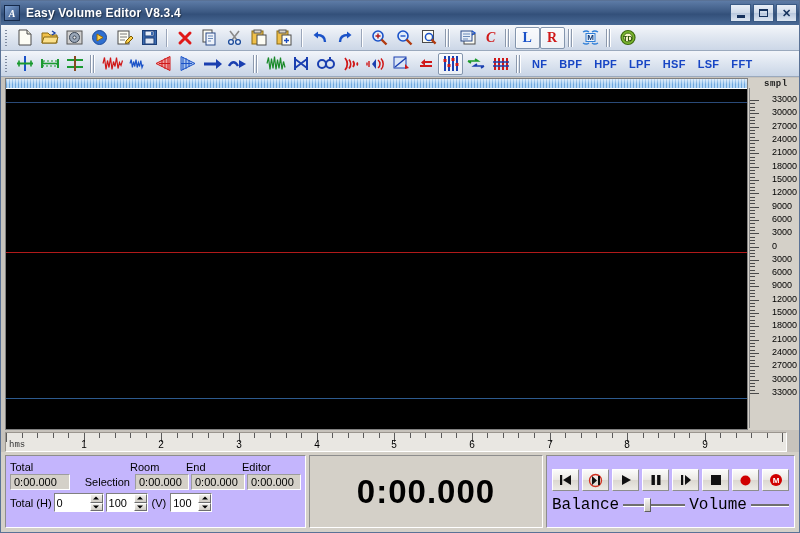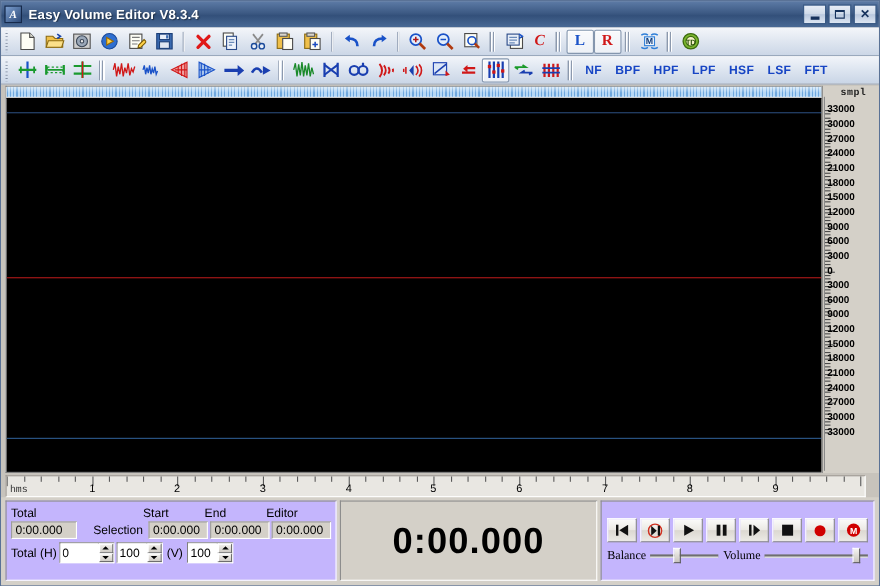--- a/index.html
+++ b/index.html
@@ -183,24 +183,23 @@
     font-size:9px;font-weight:bold;color:#222;
     font-family:"Liberation Mono",monospace;
     letter-spacing:.5px;
   }
   .vruler .vr-line{
     position:absolute;left:1px;top:10px;bottom:2px;width:1px;background:#8a8a8a;
   }
   .vtick{position:absolute;left:2px;}
   .vtick .tk{position:absolute;left:0;top:0;height:1px;background:#4a4a4a;}
   .vtick .lb{
-    position:absolute;left:2px;top:-6px;
+    position:absolute;left:22px;top:-6px;
     font-size:9px;color:#000;white-space:nowrap;
     font-family:"Liberation Sans",sans-serif;
-    font-weight:bold;
   }
 
   
   .timeruler{
     flex:0 0 20px;height:20px;
     margin:2px 12px 0 4px;
     background:#e9e7e2;
     border:1px solid #9b968f;
     border-bottom-color:#fff;border-right-color:#fff;
     box-sizing:border-box;position:relative;overflow:hidden;
@@ -296,21 +295,21 @@
   .tp-row{display:flex;gap:3px;align-items:center;}
   .tp-btn{
     width:27px;height:22px;flex:0 0 27px;
     background:linear-gradient(to bottom,#fbfbfa 0%,#ebe9e4 48%,#dcd8d1 52%,#eceae5 100%);
     border:1px solid #fff;
     border-right-color:#8d8d8d;border-bottom-color:#8d8d8d;
     box-sizing:border-box;
     display:flex;align-items:center;justify-content:center;
   }
   .slider-row{display:flex;align-items:center;gap:4px;}
-  .slider-row .slab{font-size:11px;color:#000;font-family:Liberation Serif, serif;}
+  .slider-row .slab{font-size:16px;color:#000;font-family:Liberation Mono, monospace;}
   .track{
     position:relative;height:14px;flex:1 1 auto;min-width:10px;
   }
   .track .rail{
     position:absolute;left:0;right:0;top:6px;height:2px;
     background:#6f6f6f;border-bottom:1px solid #fff;
   }
   .track .knob{
     position:absolute;top:0;width:7px;height:14px;
     background:linear-gradient(to bottom,#f5f4f1,#c8c4bd);
@@ -1017,21 +1016,21 @@
         <span class="tr-tick" style="left: 776px; height: 9px;"></span>
         <span class="tr-tick" style="left: 792px; height: 5px;"></span>
       </div>
   </div>
 
   <div class="bottom">
 
     <div class="panel info-panel">
       <div class="info-row1">
         <span class="lbl" style="width:120px;">Total</span>
-        <span class="lbl" style="width:56px;">Start</span>
+        <span class="lbl" style="width:56px;">Room</span>
         <span class="lbl" style="width:56px;">End</span>
         <span class="lbl">Editor</span>
       </div>
       <div style="display:flex;align-items:center;gap:2px;margin-top:1px;">
         <span class="fieldro" style="width:60px;">0:00.000</span>
         <span class="lbl" style="width:58px;text-align:right;padding-right:3px;">Selection</span>
         <span class="fieldro" style="width:54px;">0:00.000</span>
         <span class="fieldro" style="width:54px;">0:00.000</span>
         <span class="fieldro" style="width:54px;">0:00.000</span>
       </div>

